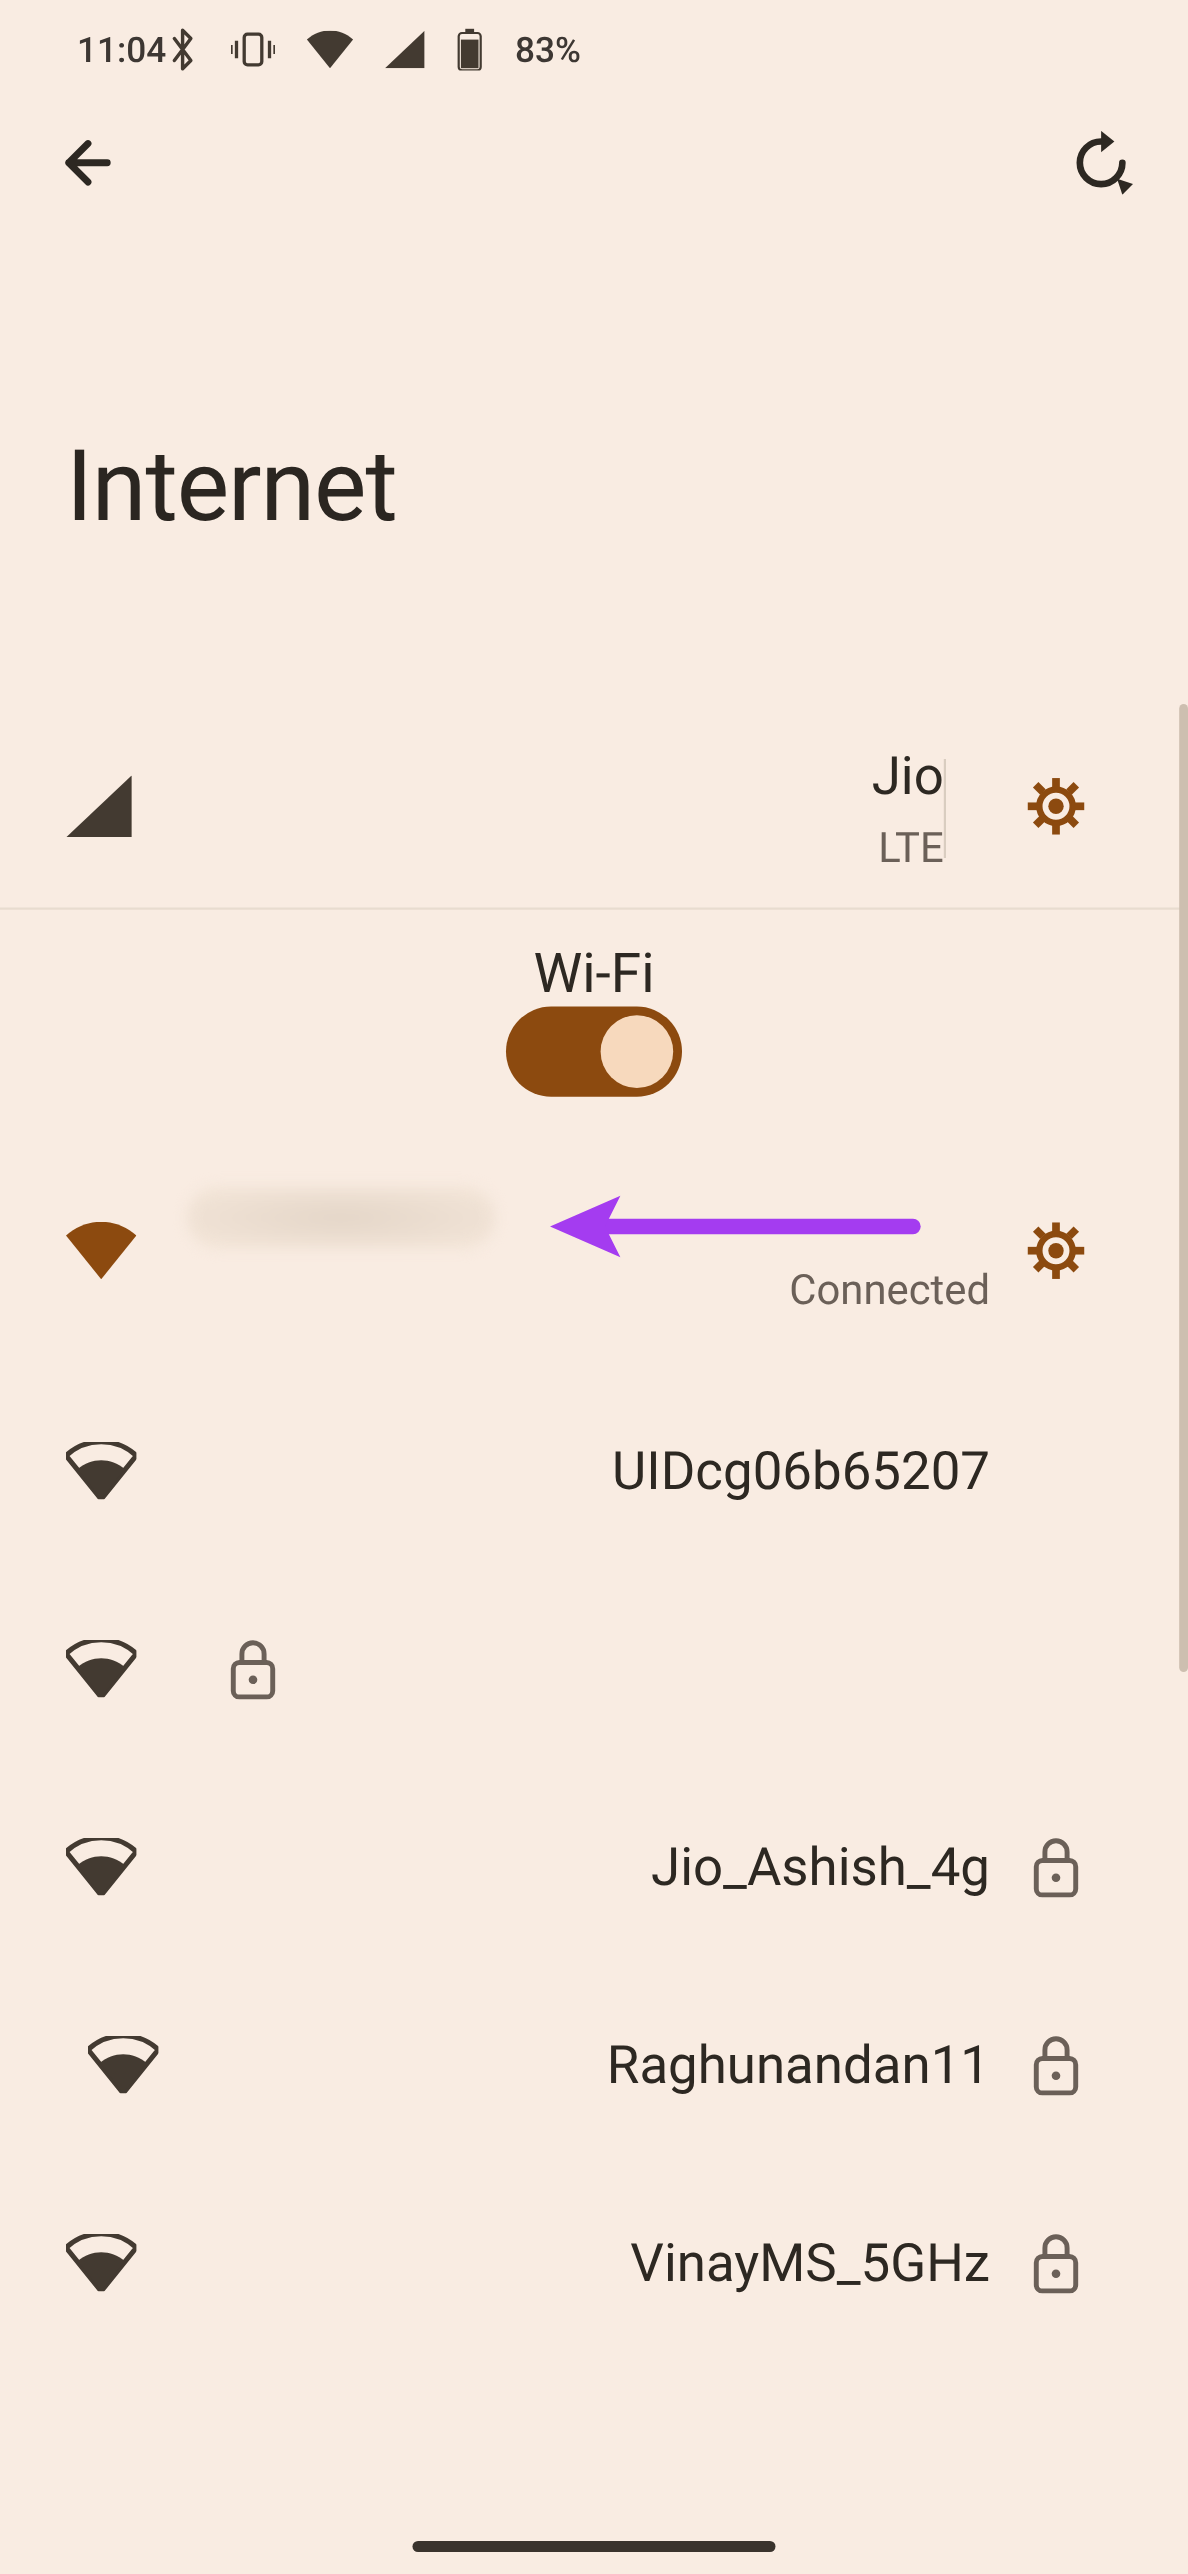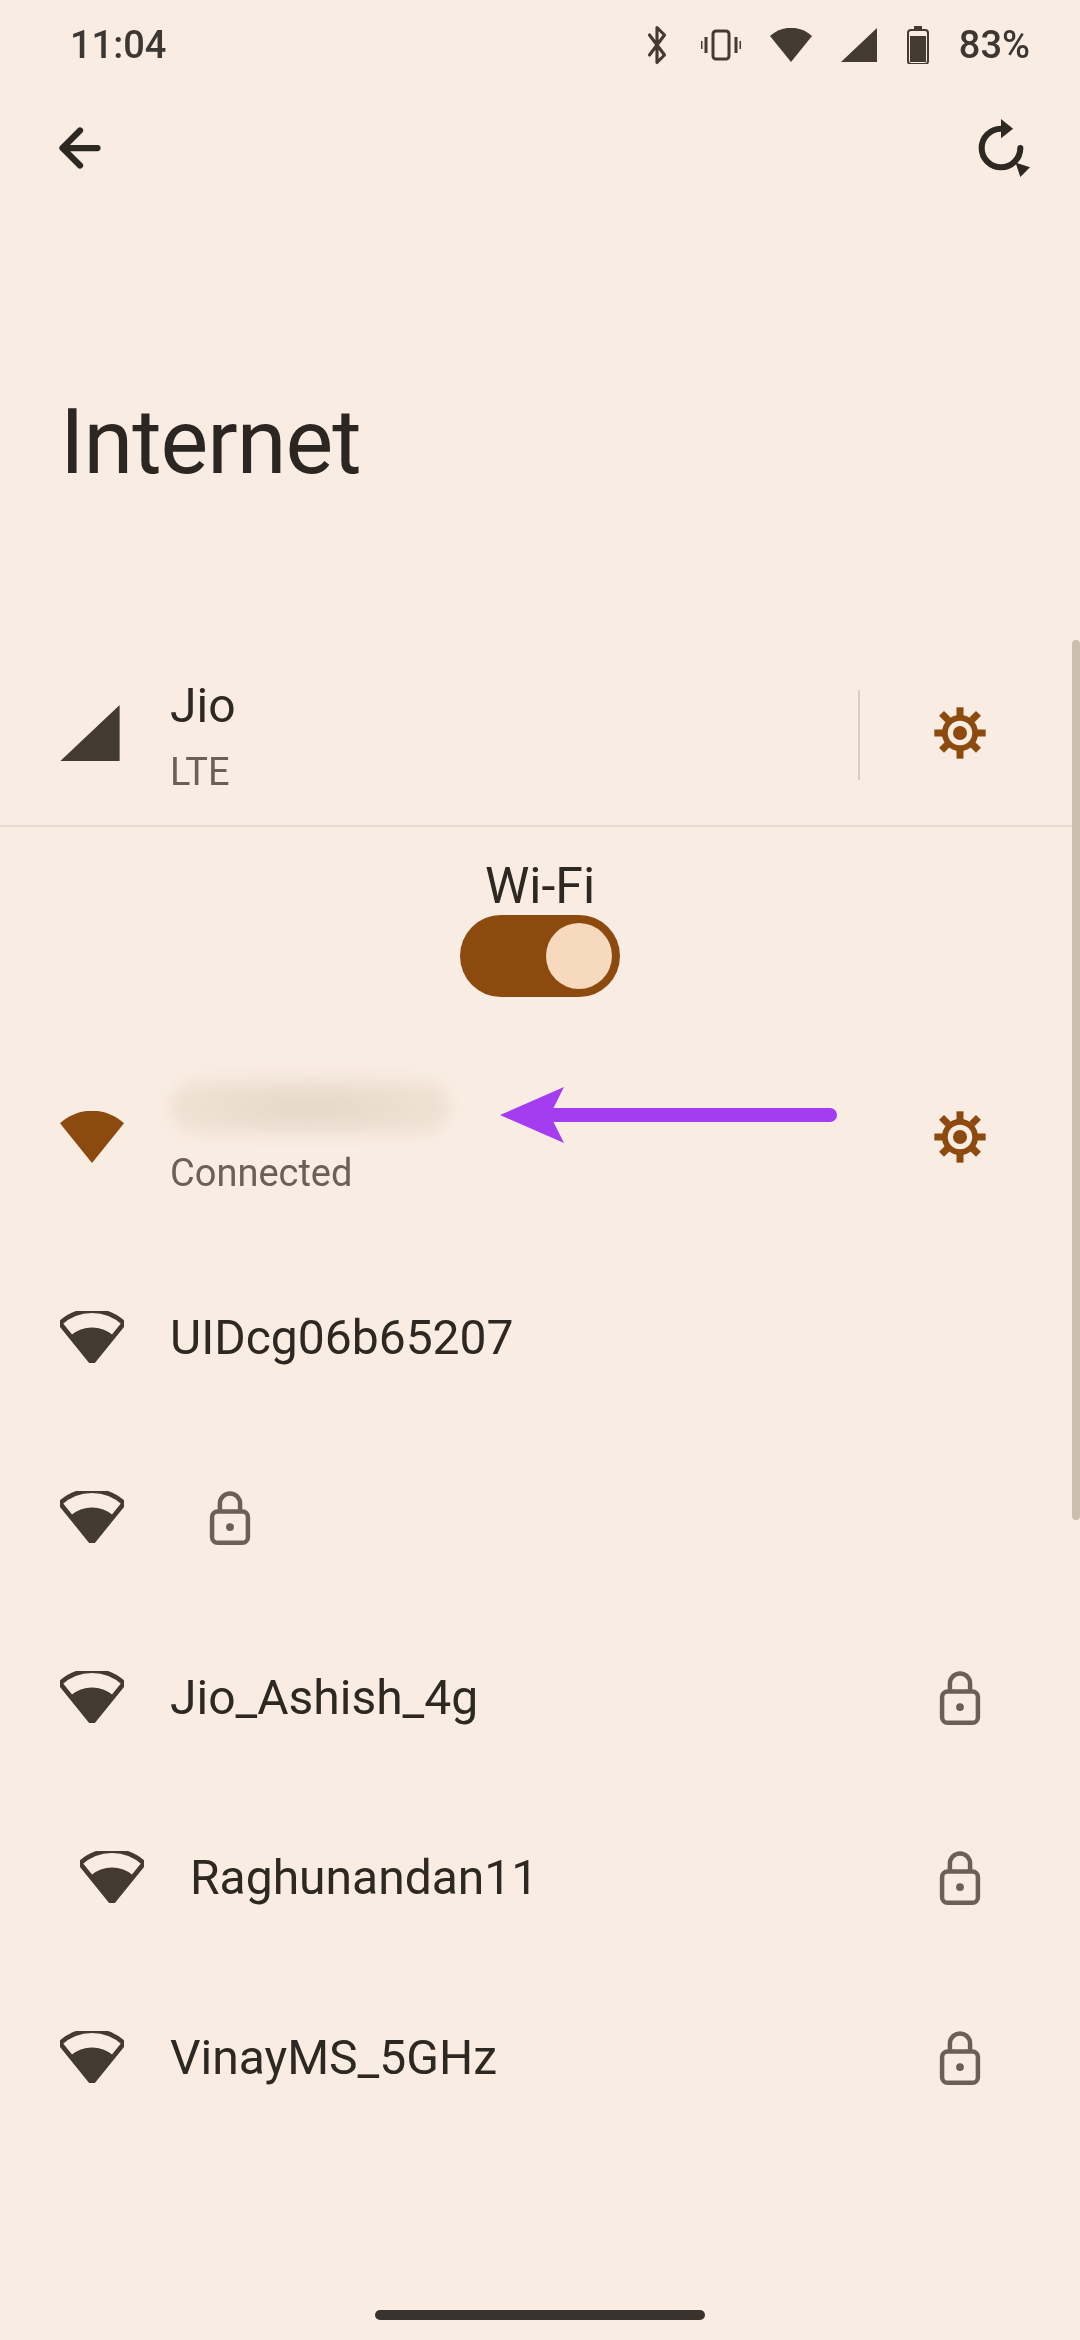--- a/index.html
+++ b/index.html
@@ -10,23 +10,22 @@
     color: #1c1b1f;
     position: relative;
     overflow: hidden;
   }
 
   
   .status-bar {
     height: 90px;
     display: flex;
     align-items: center;
-    justify-content: space-between;
     padding: 0 50px 0 70px;
-    font-size: 38px;
+    font-size: 32px;
     font-weight: 500;
     color: #3d3733;
   }
   .status-right {
     display: flex;
     align-items: center;
     gap: 29px;
   }
   .status-right svg { display: block; }
 
@@ -48,20 +47,21 @@
     color: #2b2621;
   }
 
   
   .row {
     display: flex;
     align-items: center;
     min-height: 180px;
     padding: 0 60px;
     position: relative;
+    text-align: right;
   }
   .row .icon-slot {
     width: 110px;
     flex: 0 0 110px;
     display: flex;
     align-items: center;
     justify-content: flex-start;
   }
   .row .text-slot {
     flex: 1 1 auto;

